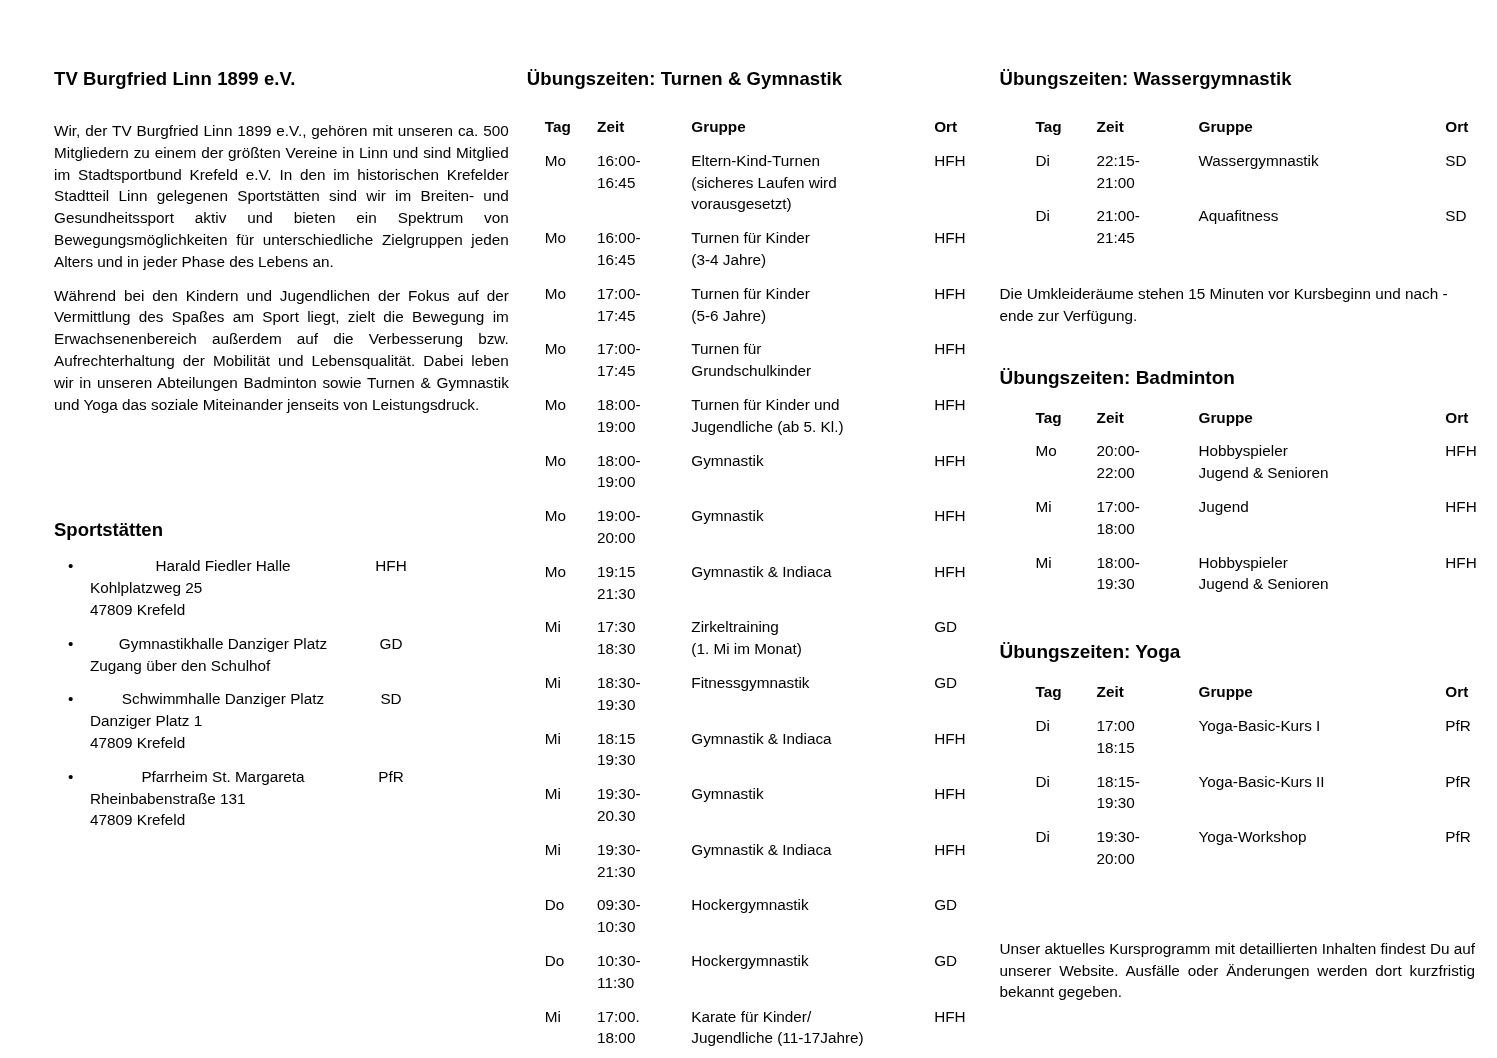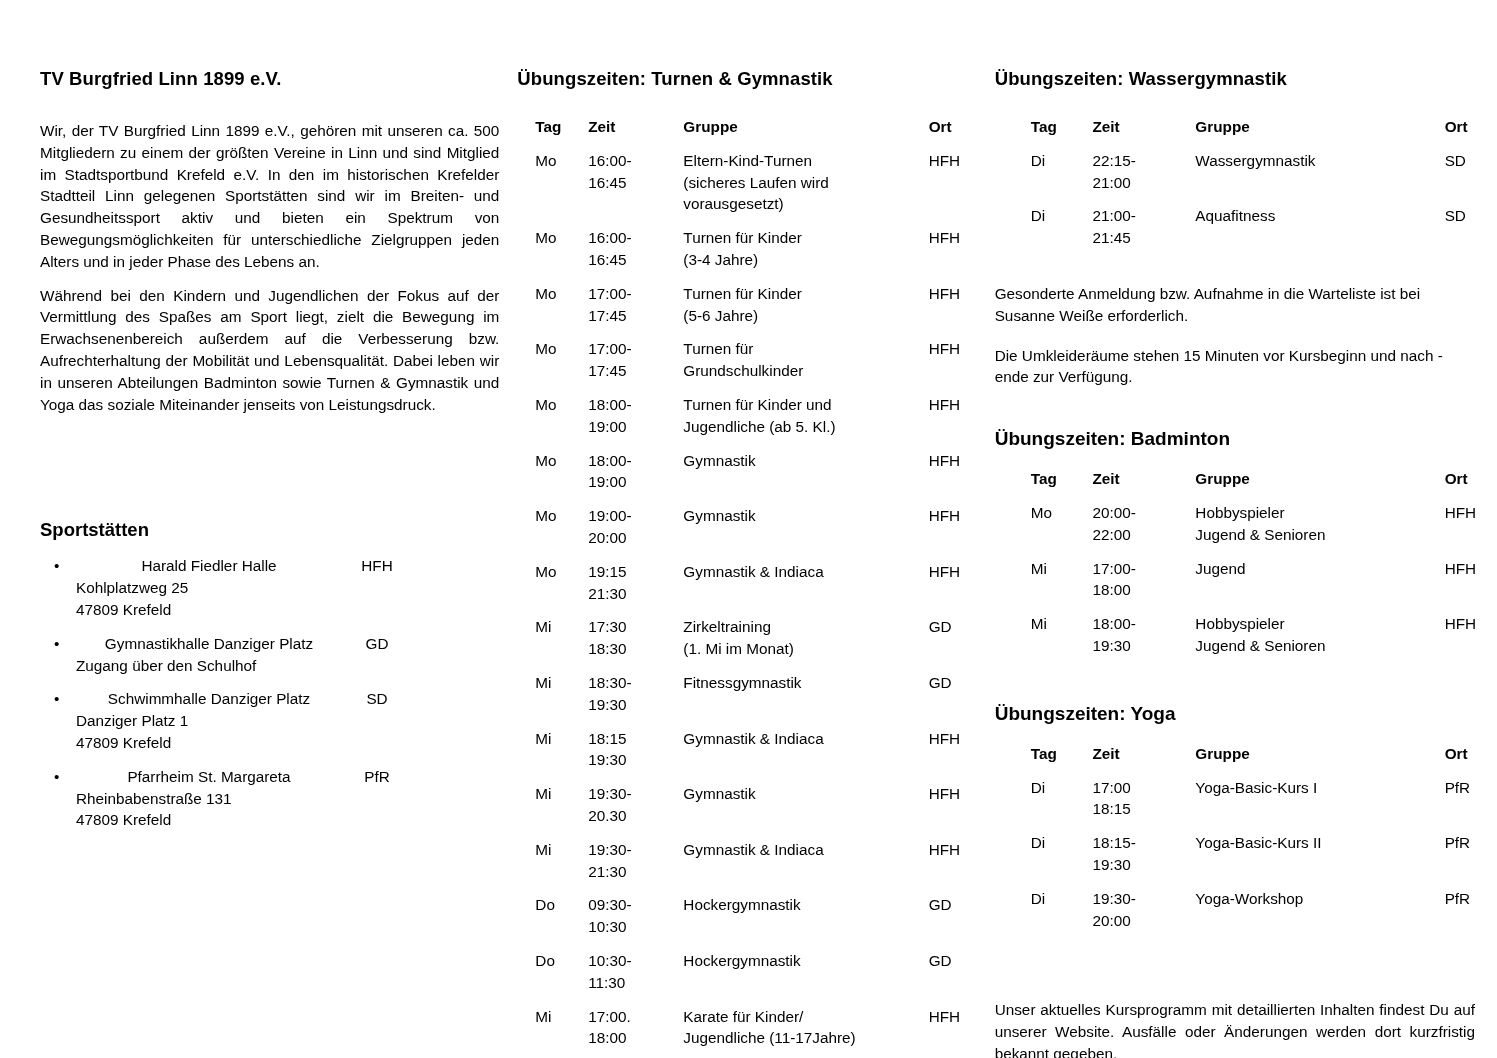--- a/index.html
+++ b/index.html
@@ -16,21 +16,21 @@
     overflow: hidden;
   }
   .page {
     position: absolute;
     left: 0; top: 0;
     width: 1497px;
     height: 1058px;
     display: flex;
     flex-direction: row;
     box-sizing: border-box;
-    padding: 68px 22px 20px 40px;
+    padding: 68px 22px 20px 54px;
   }
   .col {
     box-sizing: border-box;
     position: relative;
   }
   .col-left  { width: 478px; padding-right: 18px; }
   .col-mid   { width: 478px; padding-left: 0px; padding-right: 10px; }
   .col-right { width: 481px; padding-left: 0px; }
 
   h1.doc-title {
@@ -436,21 +436,20 @@
             <td>
               <span class="time2">Aquafitness</span>
             </td>
             <td>SD</td>
           </tr>
         </tbody>
     </table>
 
     <div class="spacer-22"></div>
 
-    <p class="note-par">Gesonderte Anmeldung bzw. Aufnahme in die Warteliste ist bei Susanne Weiße erforderlich.</p>
     <p class="note-par">Die Umkleideräume stehen 15 Minuten vor Kursbeginn und nach -ende zur Verfügung.</p>
 
     <div class="spacer-22"></div>
 
     <h2 class="sub-title">Übungszeiten: Badminton</h2>
 
     <table class="sched sched-r">
       <colgroup>
         <col class="c-tag">
           <col class="c-zeit">

